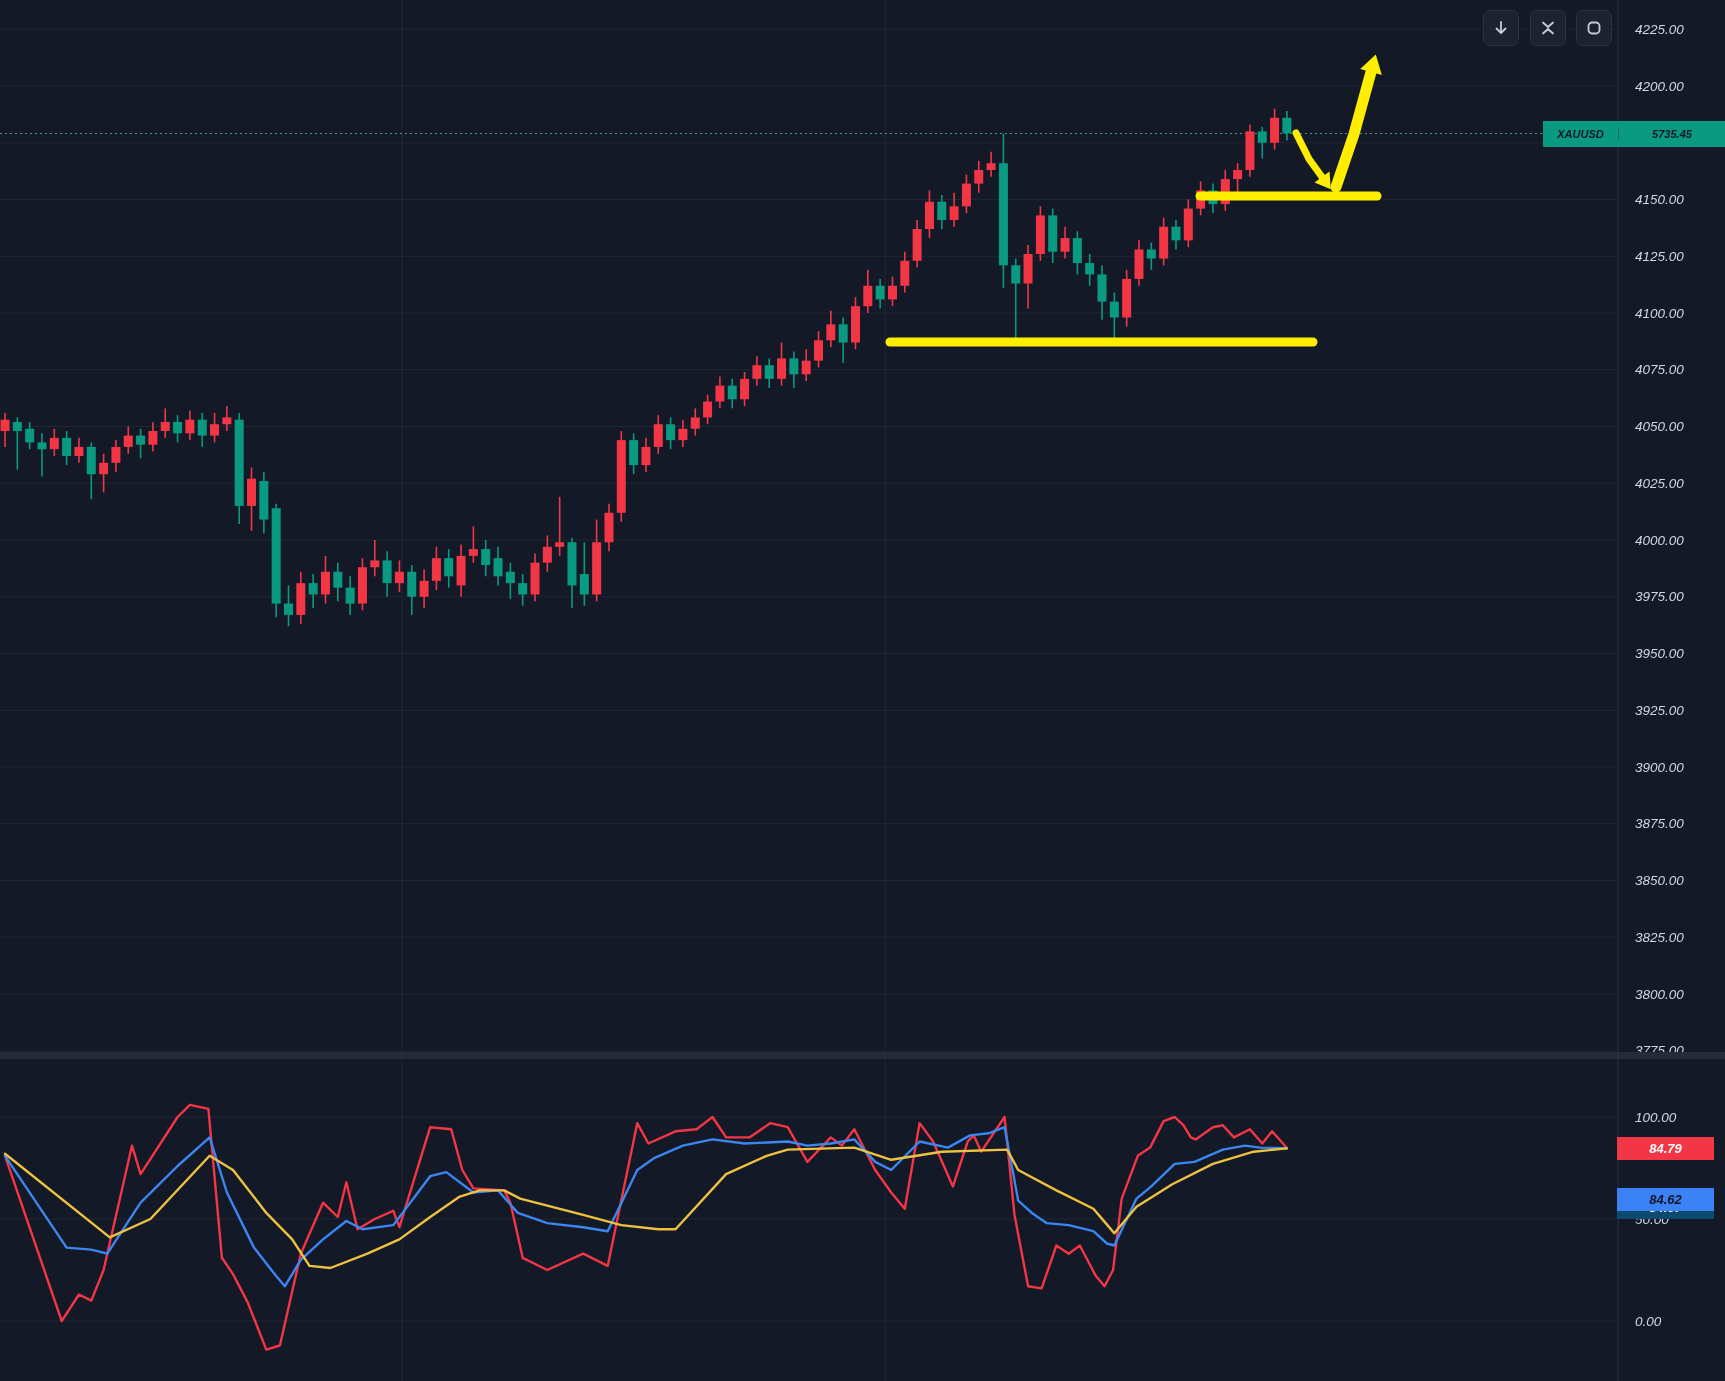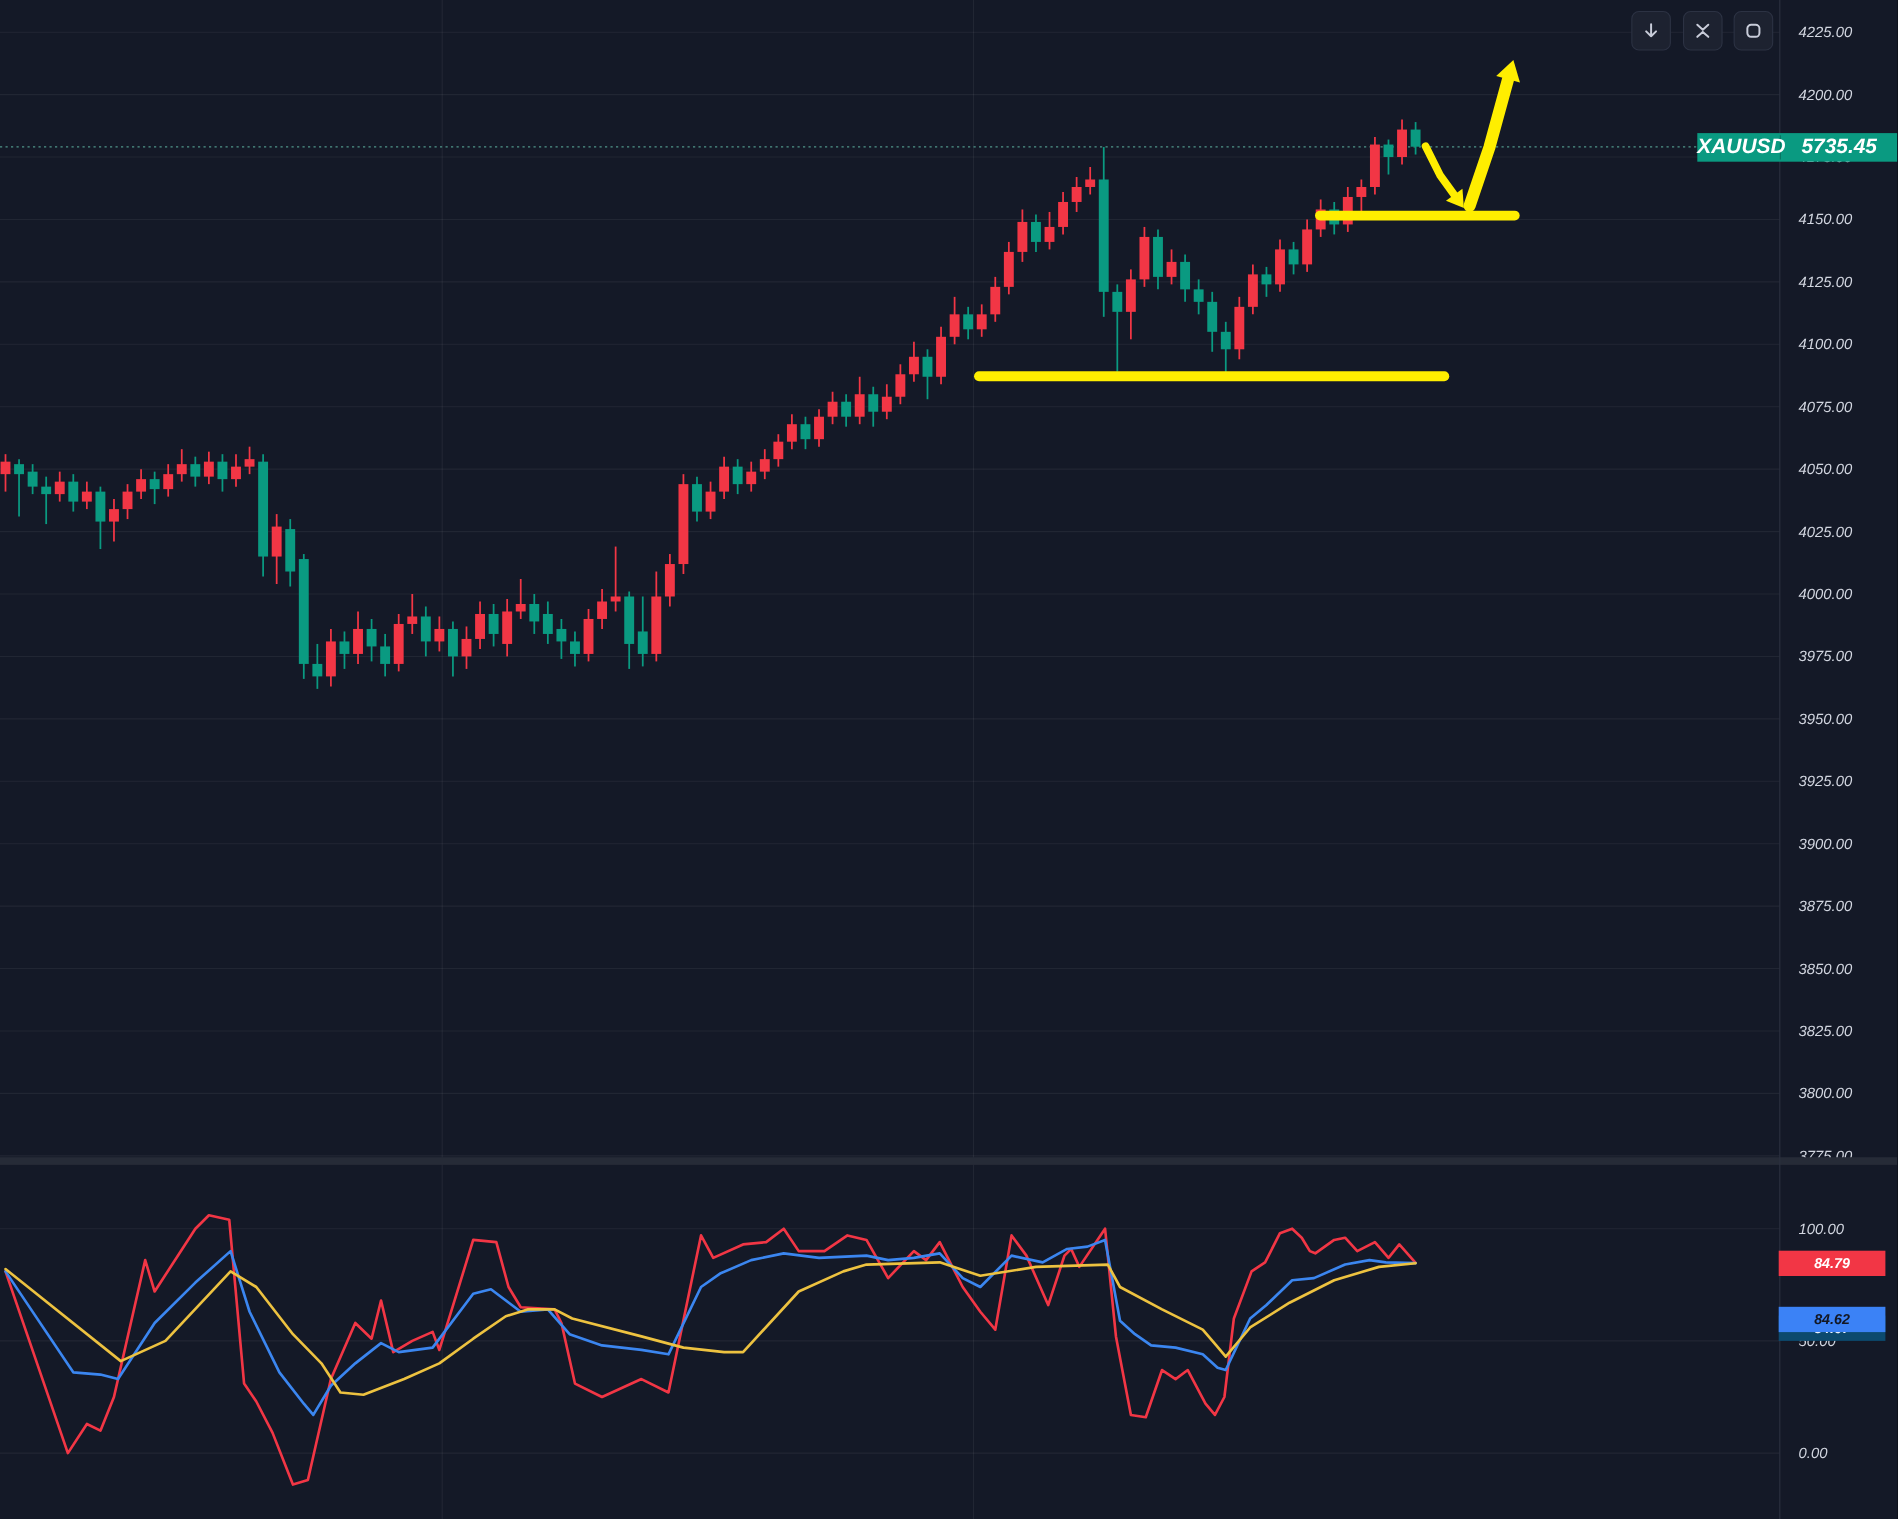--- a/index.html
+++ b/index.html
@@ -8,21 +8,21 @@
   }
   html,body{margin:0;padding:0;background:#0b0e17;}
   .stage{position:relative;width:1725px;height:1381px;background:var(--bg);
          font-family:"Liberation Sans","DejaVu Sans",sans-serif;overflow:hidden;font-style:italic;}
   #chart-svg{position:absolute;left:0;top:0;}
   .axis-label{fill:var(--text);font-size:13.5px;font-family:"Liberation Sans","DejaVu Sans",sans-serif;}
   .chart-title{position:absolute;left:419px;top:62px;color:var(--yellow);
       font-family:"DejaVu Serif","Liberation Serif",serif;font-weight:bold;font-size:46px;
       letter-spacing:2px;white-space:nowrap;z-index:5;}
   .price-chip{position:absolute;left:1543px;top:121px;width:182px;height:26px;display:flex;
-      background:var(--down);color:#ffffff;z-index:6;align-items:center;font-size:19px;}
+      background:var(--down);color:#0f172a;z-index:6;align-items:center;font-size:11px;}
   .price-chip .sym{width:75px;text-align:center;font-weight:600;border-right:1px solid rgba(0,0,0,0.25);}
   .price-chip .px{flex:1;text-align:center;font-weight:700;}
   .toolbar{position:absolute;left:1483px;top:10px;display:flex;gap:10.5px;z-index:6;}
   .tb-btn{width:34px;height:34px;border-radius:7px;background:#1d2230;border:1px solid #2c3243;
       display:flex;align-items:center;justify-content:center;cursor:pointer;}
   .tb-btn svg{stroke:#c8ccd9;fill:none;stroke-width:1.8;stroke-linecap:round;stroke-linejoin:round;}
   .ind-chip{position:absolute;left:1617px;width:97px;height:23px;z-index:6;display:flex;
       align-items:center;justify-content:center;font-size:13px;font-weight:700;}
   .right-axis-hit{position:absolute;left:1618px;top:0;width:107px;height:1381px;z-index:4;}
 </style>

